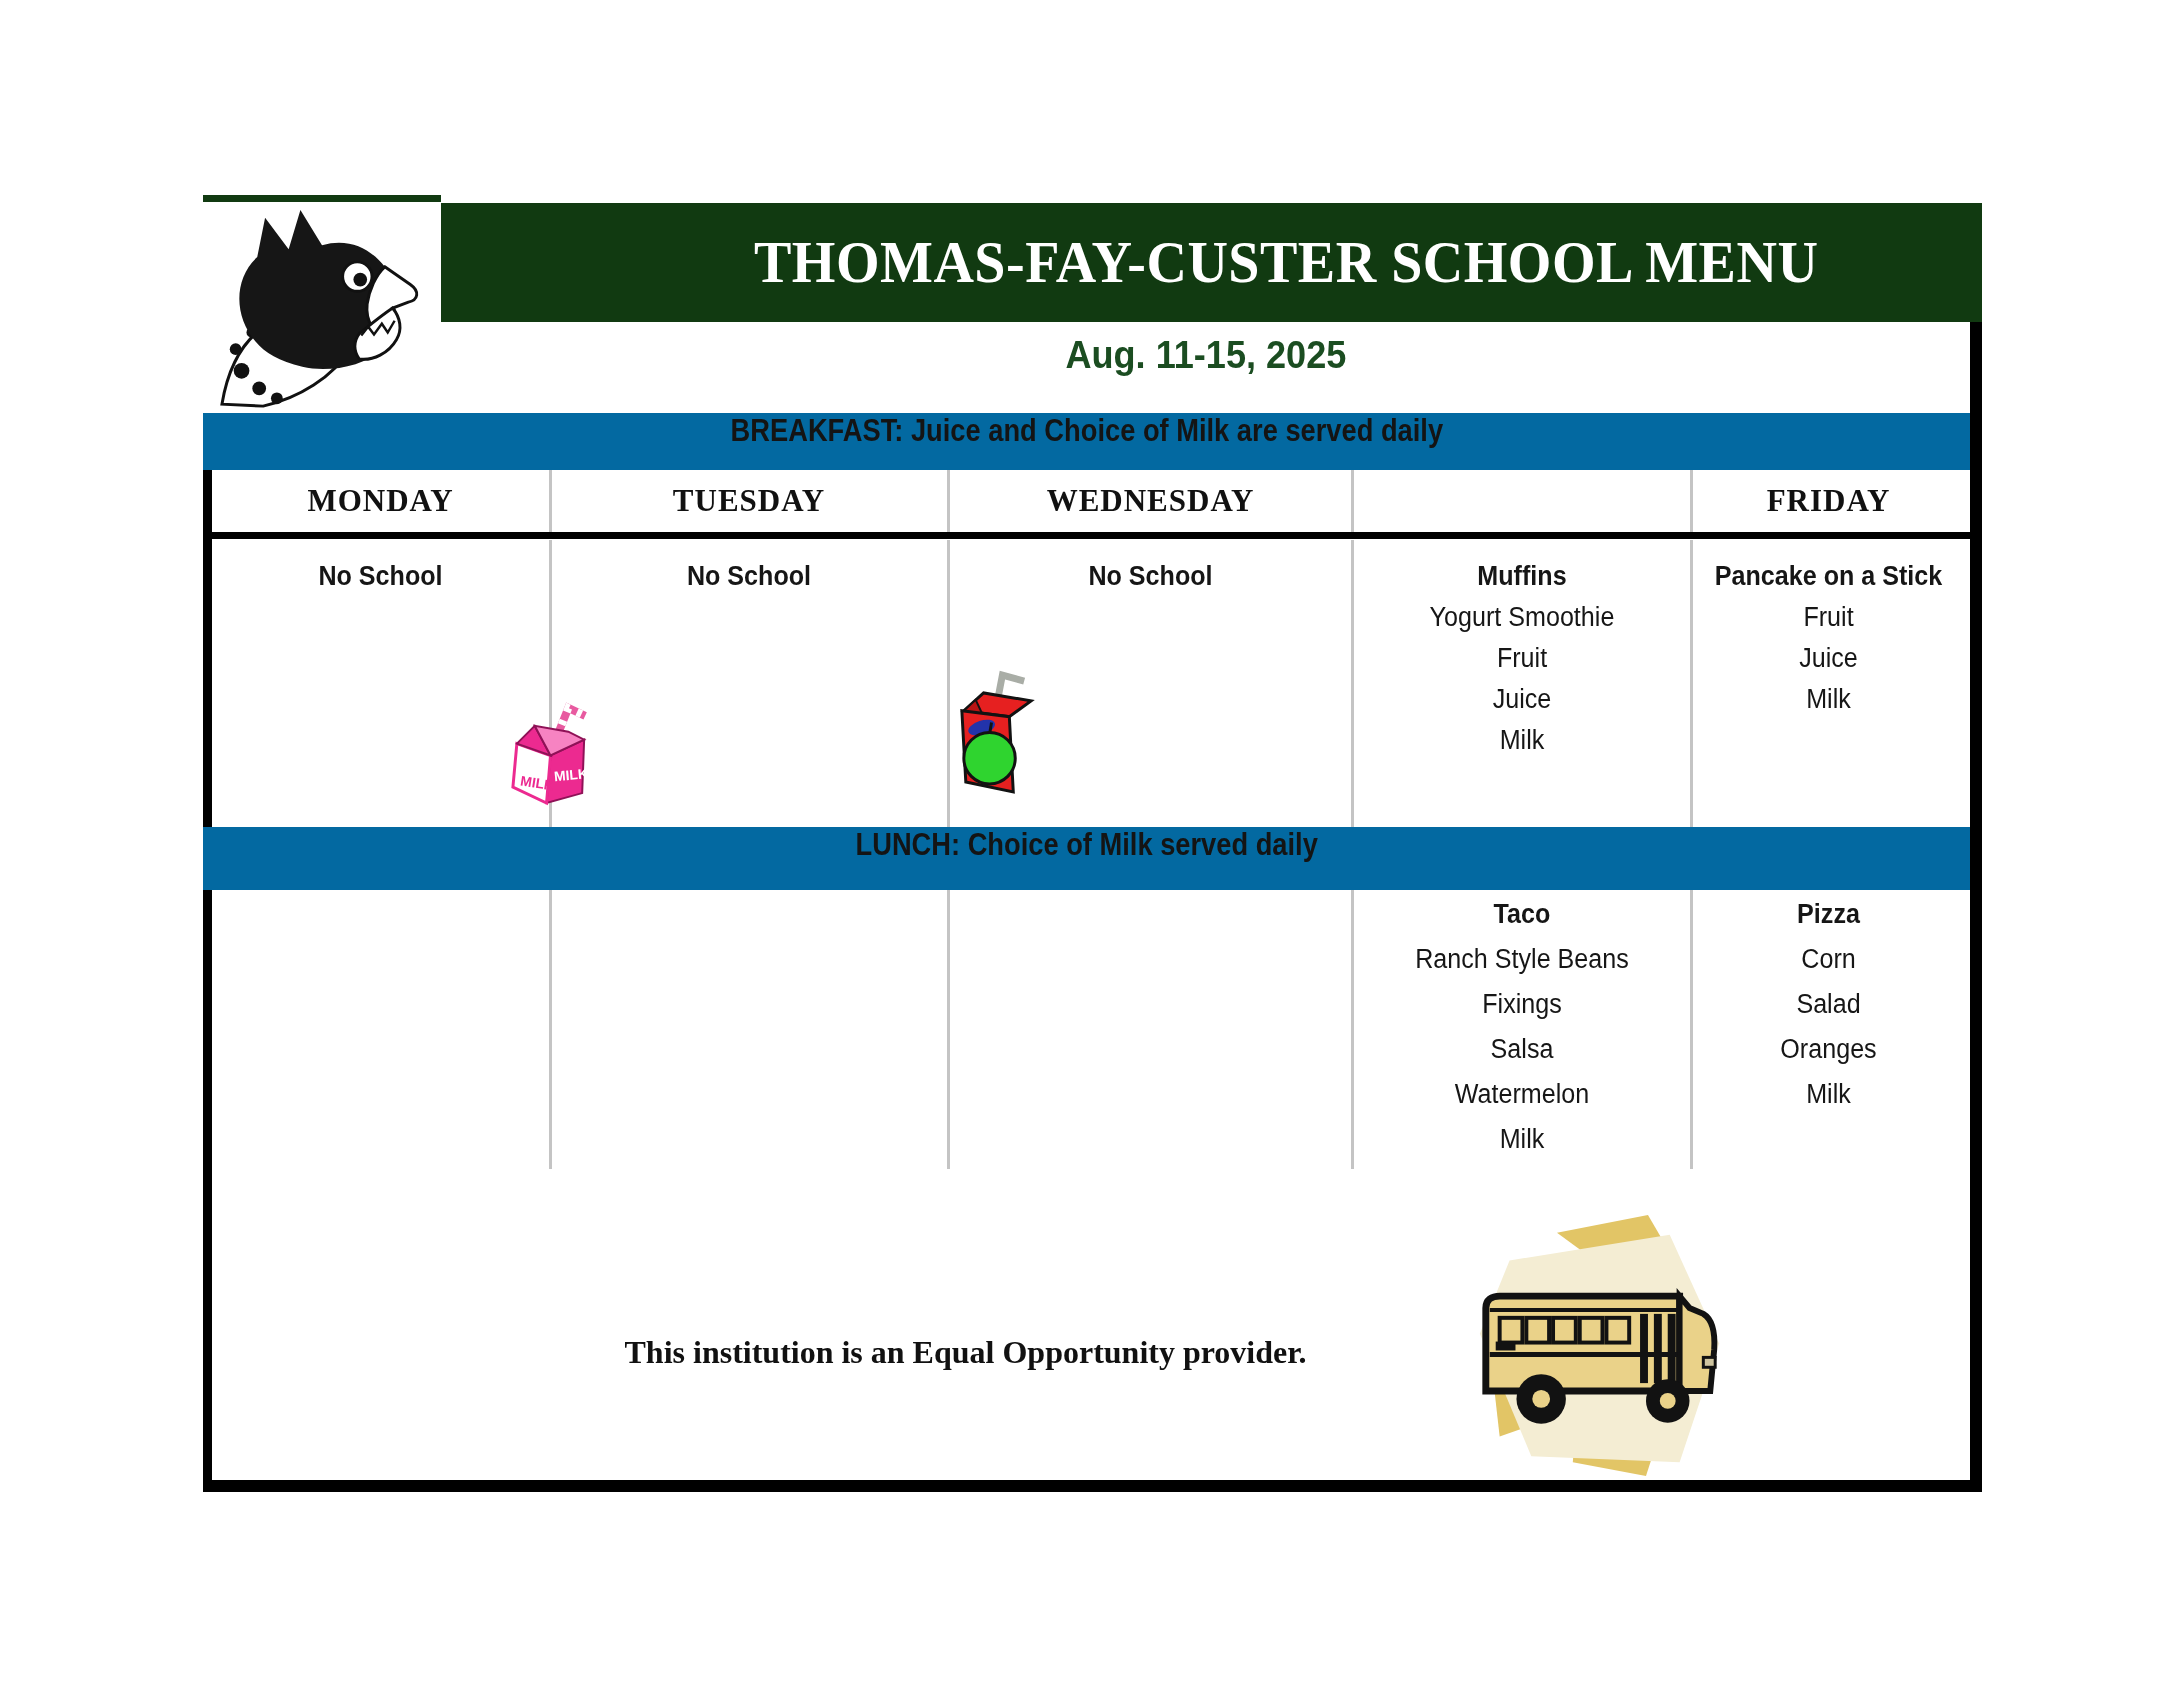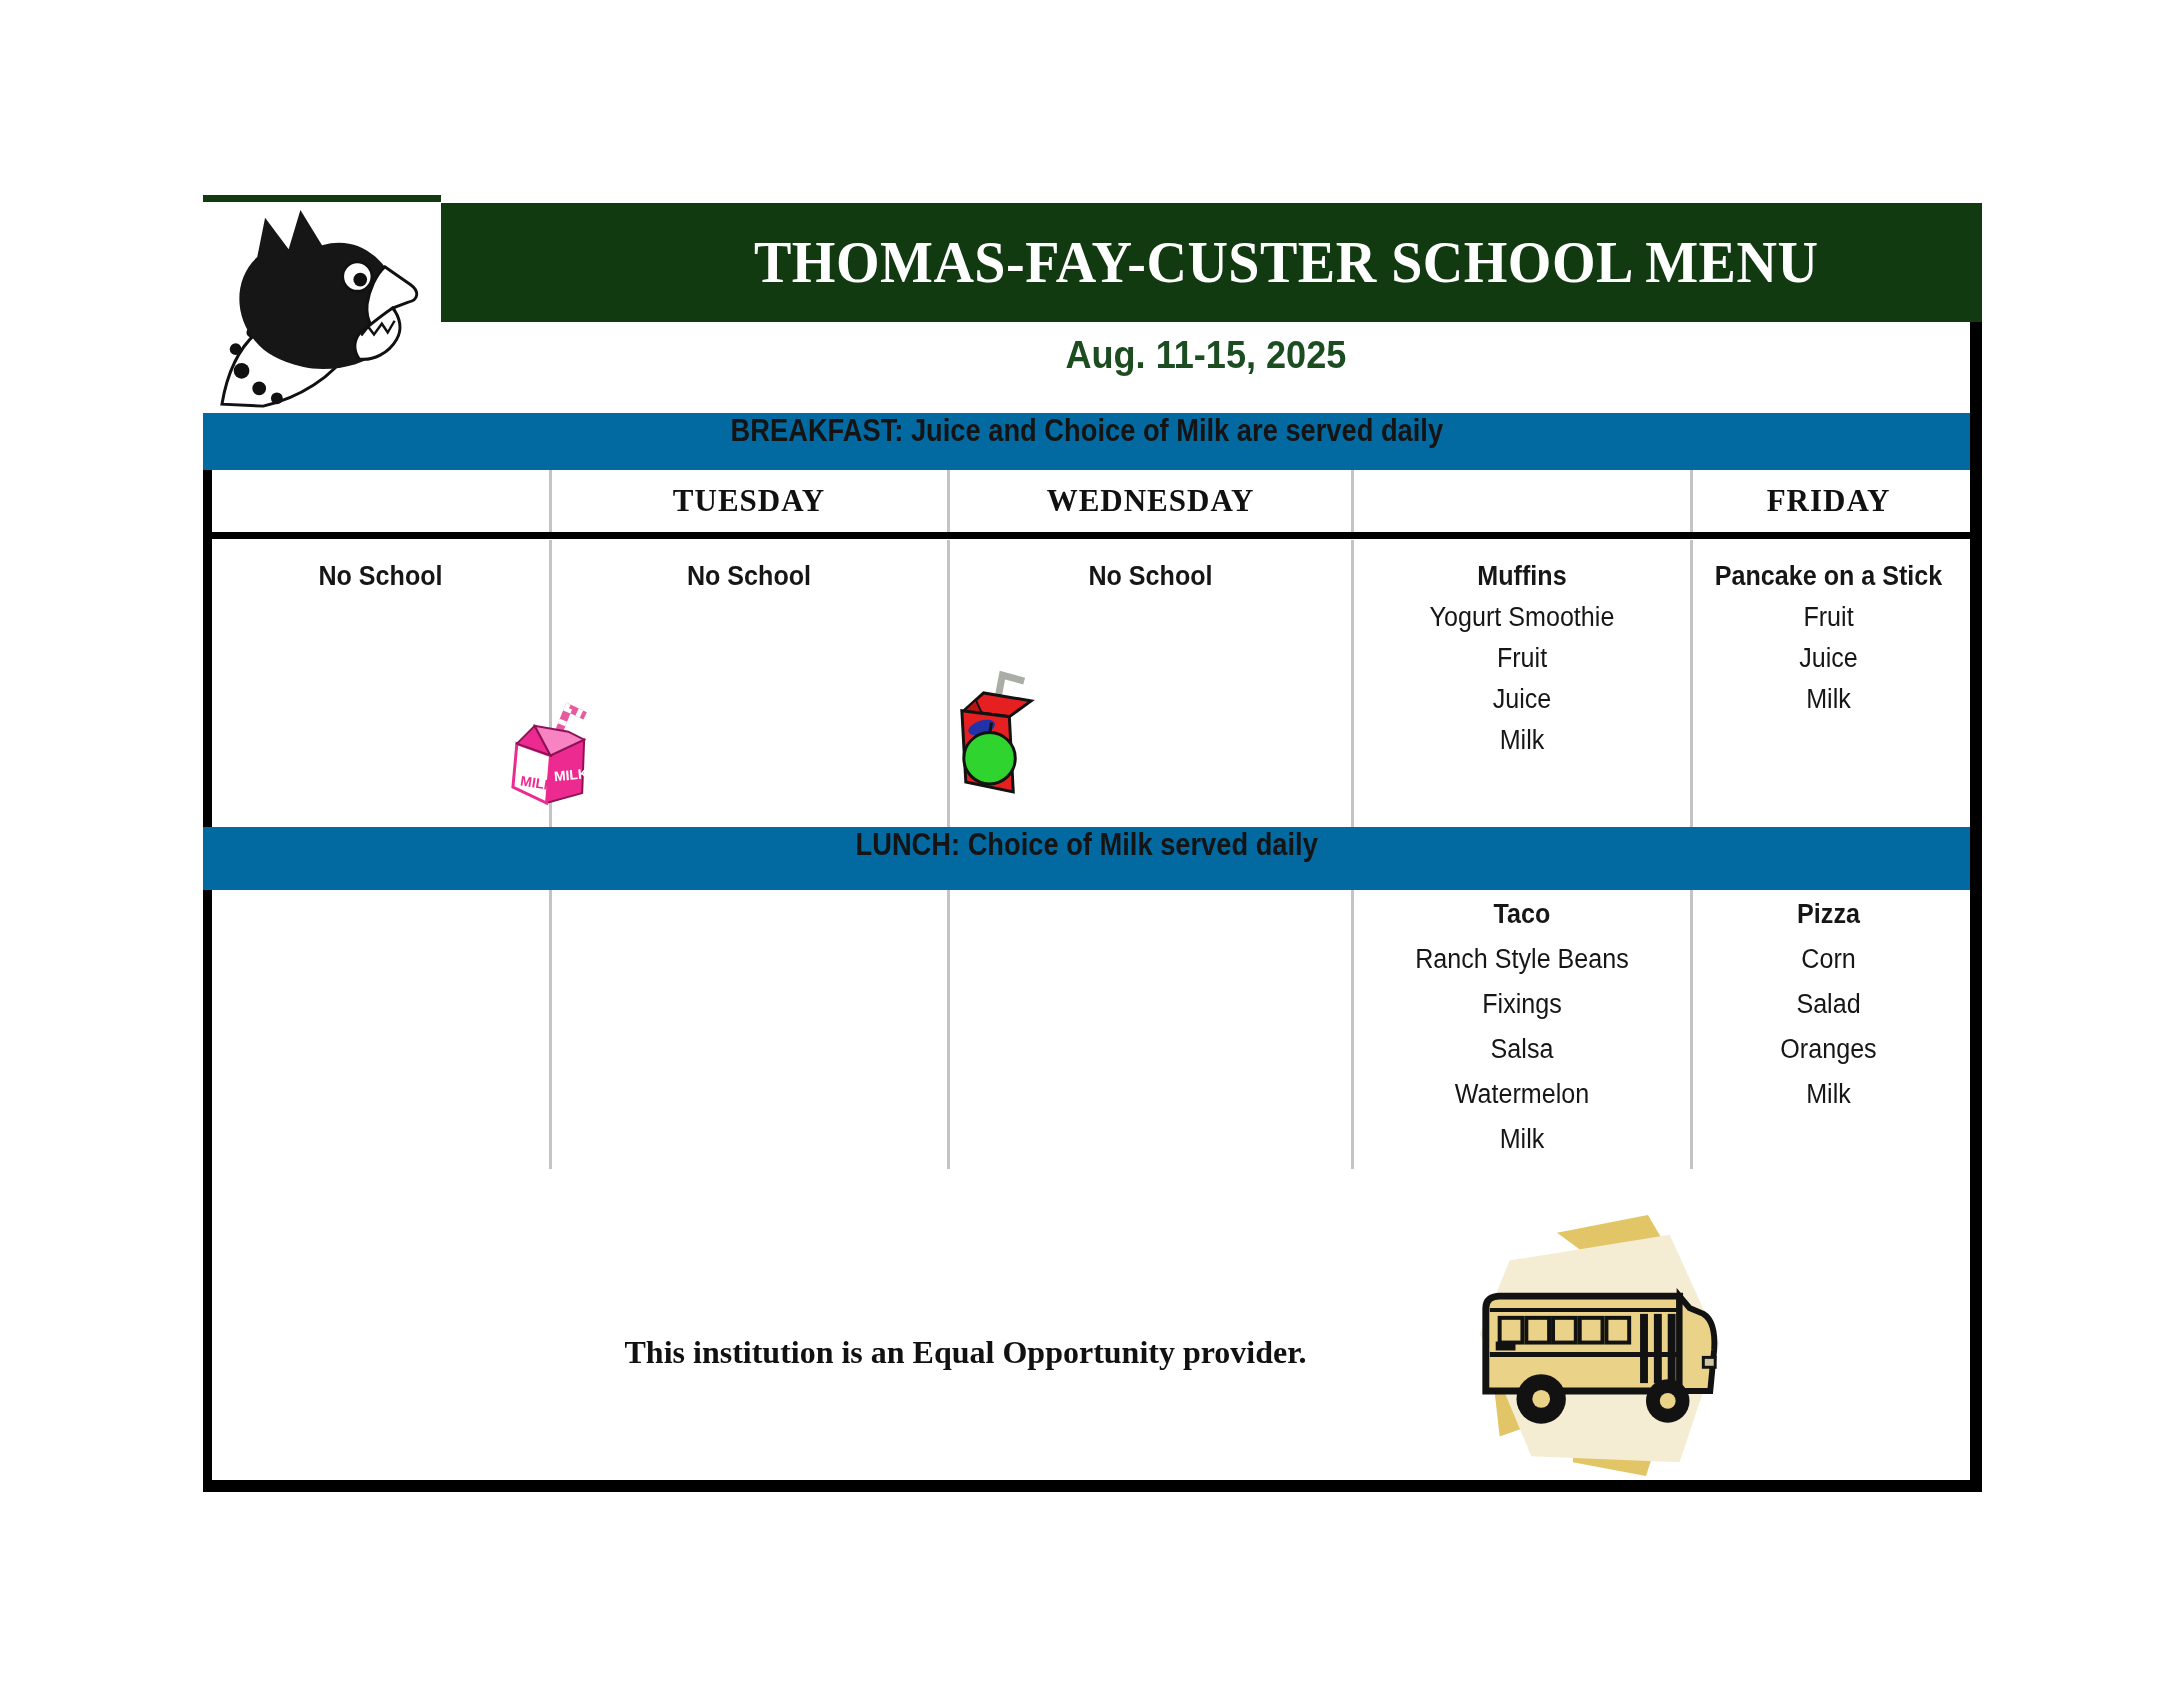--- a/index.html
+++ b/index.html
@@ -102,20 +102,21 @@
 
   <div class="date-row">
     <span class="date-text">Aug. 11-15, 2025</span>
   </div>
 
   <div class="banner breakfast-banner">
     <span class="banner-text">BREAKFAST: Juice and Choice of Milk are served daily</span>
   </div>
 
   <div class="day-row">
+    <div class="day-cell c1">MONDAY</div>
     <div class="day-cell c2">TUESDAY</div>
     <div class="day-cell c3">WEDNESDAY</div>
     <div class="day-cell c5">FRIDAY</div>
     <div class="divider d1"></div>
     <div class="divider d2"></div>
     <div class="divider d3"></div>
     <div class="divider d4"></div>
   </div>
 
   <div class="menu-row breakfast-row">

